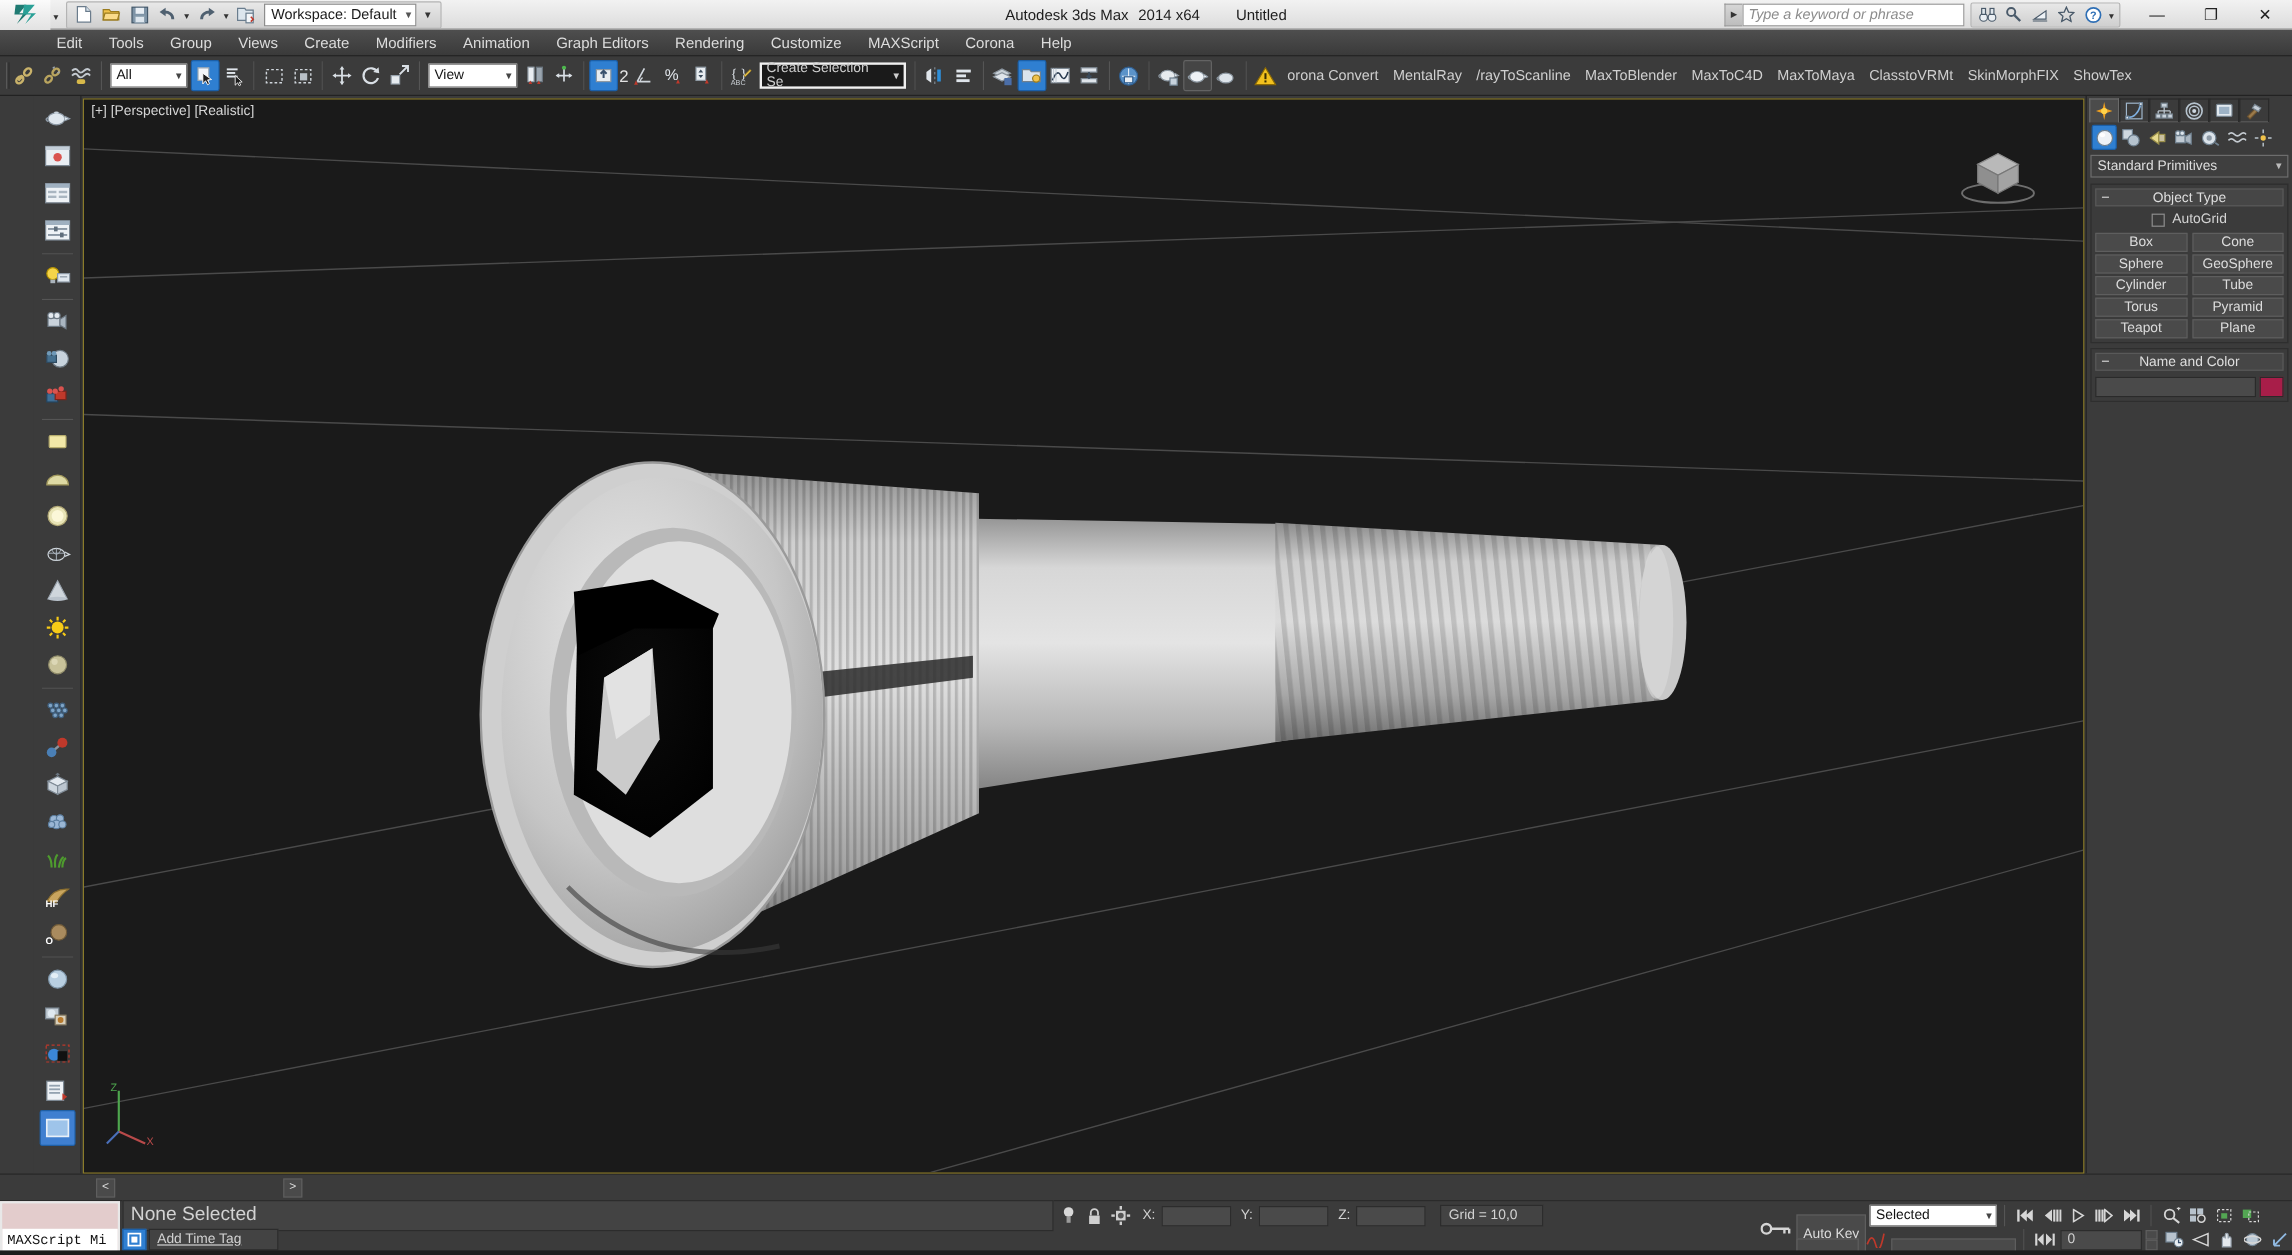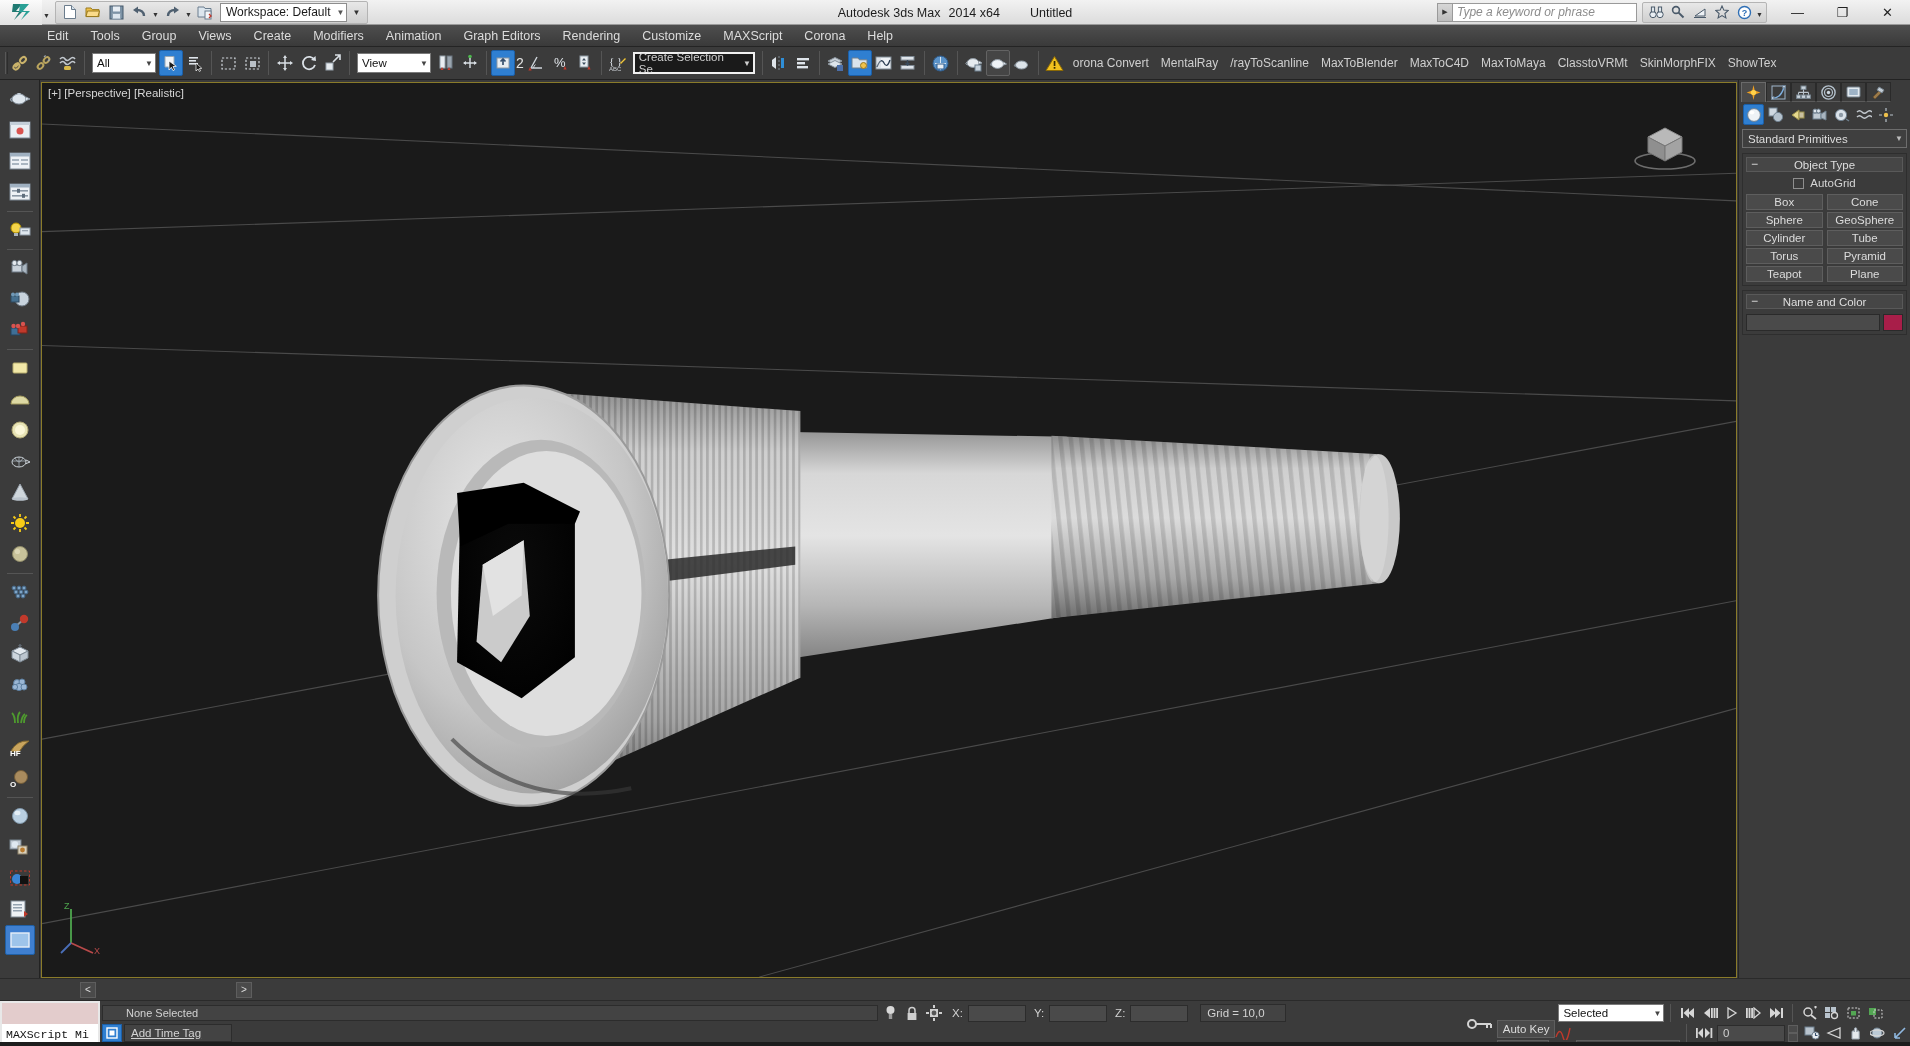--- a/index.html
+++ b/index.html
@@ -106,21 +106,21 @@
   .rtab{ padding:0 16px; height:19px; line-height:19px; font-size:12px; color:#cfcfcf;}
   .rtab.active{ background:#4c4c4c; border:1px solid #5e5e5e; border-radius:2px; color:#ececec;}
   .rmore{ margin-left:14px; display:flex;align-items:center; gap:3px;}
 
   
   .body{ flex:1 1 auto; display:flex; min-height:0; background:#3b3b3b;}
 
   
   .lefttools{
     width:40px; flex:0 0 40px; background:#3b3b3b; border-right:1px solid #222;
-    display:flex; flex-direction:column; align-items:center; padding-top:4px; overflow:hidden;
+    display:flex; flex-direction:column; align-items:center; padding-top:4px; overflow:hidden;margin-left:28px;
   }
   .lbtn{ width:30px;height:30px; display:flex;align-items:center;justify-content:center; margin-bottom:1px; border:1px solid transparent; border-radius:2px;}
   .lsep{ width:26px;height:1px;background:#2b2b2b;border-bottom:1px solid #555;margin:3px 0;}
   .lbtn.blue{ background:#3f7fd0; border:1px solid #1f5fa5;}
 
   
   .viewarea{ flex:1 1 auto; display:flex; flex-direction:column; min-width:0; background:#3b3b3b; padding:2px 1px 0 1px;}
   .viewport{
     flex:1 1 auto; position:relative; overflow:hidden;
     background:#1a1a1a; border:1px solid #8a7b2a;
@@ -176,33 +176,33 @@
   .tsbtn{ width:16px;height:16px;background:#4a4a4a;border:1px solid #5e5e5e;display:flex;align-items:center;justify-content:center;font-size:10px;color:#ddd;}
   .tsfield{ width:140px;height:16px;background:#4a4a4a;border:1px solid #5e5e5e;display:flex;align-items:center;justify-content:center;font-size:11.5px;color:#e0e0e0;margin-top:36px;}
 
   .bottom{ height:46px; flex:0 0 46px; background:#3b3b3b; display:flex; border-top:1px solid #2a2a2a;}
   .mxs{ width:100px; flex:0 0 100px; display:flex;flex-direction:column; border:2px solid #e8e8e8; background:#e4cfcf;}
   .mxsTop{ flex:1 1 auto; background:#e3cccc;}
   .mxsLabel{ height:20px; background:#fff; color:#111; font-family:"Liberation Mono",monospace; font-size:11.5px; display:flex;align-items:center; padding-left:4px; overflow:hidden; white-space:nowrap;}
   .statuscol{ flex:1 1 auto; display:flex; flex-direction:column; padding:2px 0 0 2px; min-width:0;}
   .statusrow{ height:20px; display:flex; align-items:center; gap:2px; }
   .statusfield{
-    height:16px; background:#434343; border:1px solid #2c2c2c; color:#d2d2d2;
-    font-size:11px; display:flex; align-items:center; padding-left:23px;
+    height:26px; background:#434343; border:1px solid #2c2c2c; color:#d2d2d2;
+    font-size:16px; display:flex; align-items:center; padding-left:6px;
   }
   .sb-icon{ width:20px;height:18px;display:flex;align-items:center;justify-content:center;}
   .coordlbl{ font-size:11.5px;color:#d2d2d2;padding:0 3px 0 6px;}
   .coordfield{ width:58px;height:17px;background:#4a4a4a;border:1px solid #2c2c2c;}
   .gridlbl{ width:86px;height:18px;background:#434343;border:1px solid #2c2c2c;color:#d2d2d2;font-size:11.5px;display:flex;align-items:center;padding-left:6px;}
   .tagbtn{ width:20px;height:18px;background:#2f7fd1;border:1px solid #1b5fa8;display:flex;align-items:center;justify-content:center;}
   .addtag{ width:108px;height:18px;background:#434343;border:1px solid #2c2c2c;color:#d2d2d2;font-size:11.5px;display:flex;align-items:center;padding-left:6px;text-decoration:underline;}
   .keyblock{ width:34px; display:flex;align-items:center;justify-content:center;}
   .animcol{ display:flex; flex-direction:column; padding-top:2px;}
   .animrow{ height:20px; display:flex; align-items:center; gap:3px;}
-  .akbtn{ height:18px;background:#4a4a4a;border:1px solid #5e5e5e;color:#dcdcdc;font-size:11.5px;display:flex;align-items:center;justify-content:center;padding:0 5px;margin-top:32px;}
+  .akbtn{ height:34px;background:#4a4a4a;border:1px solid #5e5e5e;color:#dcdcdc;font-size:11.5px;display:flex;align-items:center;justify-content:center;padding:0 5px;margin-top:32px;}
   .selcombo{ width:106px;height:18px;background:#fff;color:#111;border:1px solid #7a7a7a;font-size:11.5px;display:flex;align-items:center;justify-content:space-between;padding:0 2px 0 4px;}
   .navgrp{ display:flex;align-items:center;gap:1px;}
   .nbtn{ width:21px;height:18px;display:flex;align-items:center;justify-content:center;border:1px solid transparent;}
   .keyfield{ width:68px;height:17px;background:#4a4a4a;border:1px solid #2c2c2c;color:#cfcfcf;font-size:11.5px;display:flex;align-items:center;padding-left:5px;}
   .spin{ width:10px;height:17px;display:flex;flex-direction:column;}
   .spin i{flex:1;background:#4a4a4a;border:1px solid #5e5e5e;}
   .vsep{ width:1px;height:18px;background:#2b2b2b;border-right:1px solid #555;margin:0 3px;}
   .bar-bottom{ position:absolute;left:0;right:0;bottom:0;height:4px;background:#1d1d1d;}
   svg{display:block;}
 </style>

